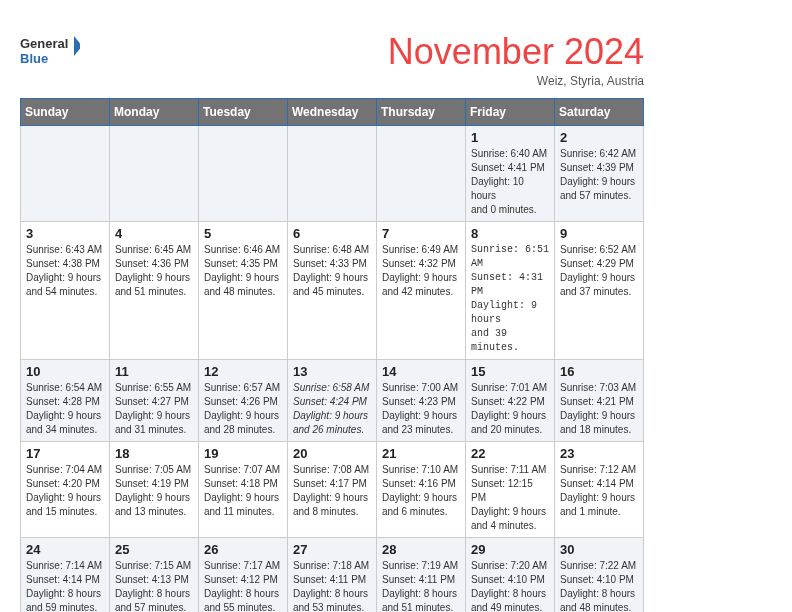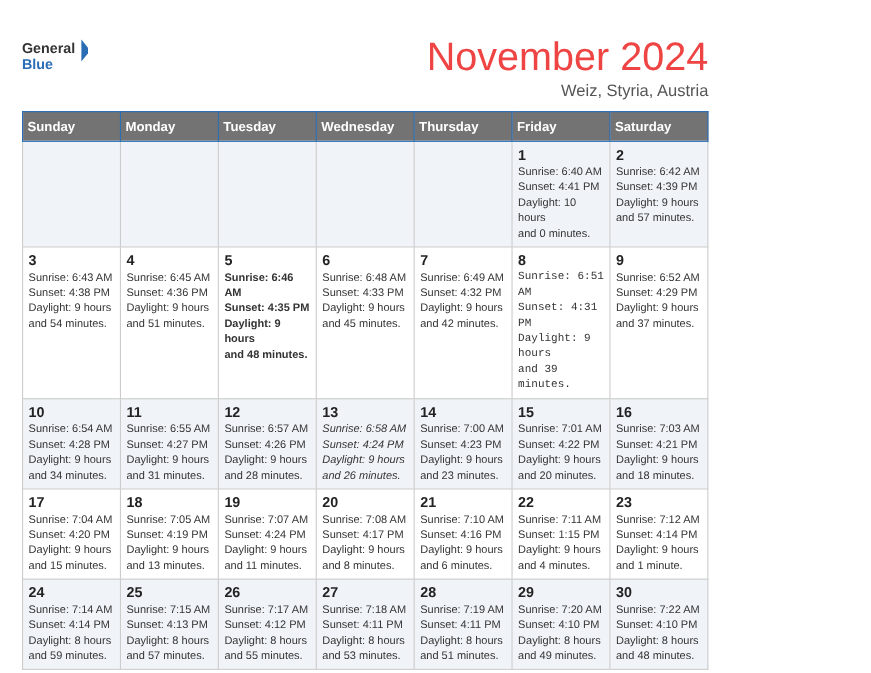--- a/index.html
+++ b/index.html
@@ -30,21 +30,21 @@
     .title-block {
       text-align: right;
     }
     .month-title {
       font-size: 36px;
       font-weight: normal;
       color: #ef4444;
       line-height: 1.1;
     }
     .location {
-      font-size: 15px;
+      font-size: 12px;
       color: #555;
       margin-top: 2px;
     }
     table {
       width: 100%;
       border-collapse: collapse;
       table-layout: fixed;
     }
     thead tr {
       background-color: #737373;
@@ -149,21 +149,21 @@
           </td>
           <td>
             <span class="day-number">4</span>
             <div class="day-info" style="white-space: pre-line;">Sunrise: 6:45 AM
 Sunset: 4:36 PM
 Daylight: 9 hours
 and 51 minutes.</div>
           </td>
           <td>
             <span class="day-number">5</span>
-            <div class="day-info" style="white-space: pre-line; font-weight: bold;">Sunrise: 6:46 AM
+            <div class="day-info" style="white-space: pre-line;">Sunrise: 6:46 AM
 Sunset: 4:35 PM
 Daylight: 9 hours
 and 48 minutes.</div>
           </td>
           <td>
             <span class="day-number">6</span>
             <div class="day-info" style="white-space: pre-line;">Sunrise: 6:48 AM
 Sunset: 4:33 PM
 Daylight: 9 hours
 and 45 minutes.</div>
@@ -252,42 +252,42 @@
           <td>
             <span class="day-number">18</span>
             <div class="day-info" style="white-space: pre-line;">Sunrise: 7:05 AM
 Sunset: 4:19 PM
 Daylight: 9 hours
 and 13 minutes.</div>
           </td>
           <td>
             <span class="day-number">19</span>
             <div class="day-info" style="white-space: pre-line;">Sunrise: 7:07 AM
-Sunset: 4:24 PM
+Sunset: 4:18 PM
 Daylight: 9 hours
 and 11 minutes.</div>
           </td>
           <td>
             <span class="day-number">20</span>
             <div class="day-info" style="white-space: pre-line;">Sunrise: 7:08 AM
 Sunset: 4:17 PM
 Daylight: 9 hours
 and 8 minutes.</div>
           </td>
           <td>
             <span class="day-number">21</span>
             <div class="day-info" style="white-space: pre-line;">Sunrise: 7:10 AM
 Sunset: 4:16 PM
 Daylight: 9 hours
 and 6 minutes.</div>
           </td>
           <td>
             <span class="day-number">22</span>
             <div class="day-info" style="white-space: pre-line;">Sunrise: 7:11 AM
-Sunset: 1:15 PM
+Sunset: 12:15 PM
 Daylight: 9 hours
 and 4 minutes.</div>
           </td>
           <td>
             <span class="day-number">23</span>
             <div class="day-info" style="white-space: pre-line;">Sunrise: 7:12 AM
 Sunset: 4:14 PM
 Daylight: 9 hours
 and 1 minute.</div>
           </td>

